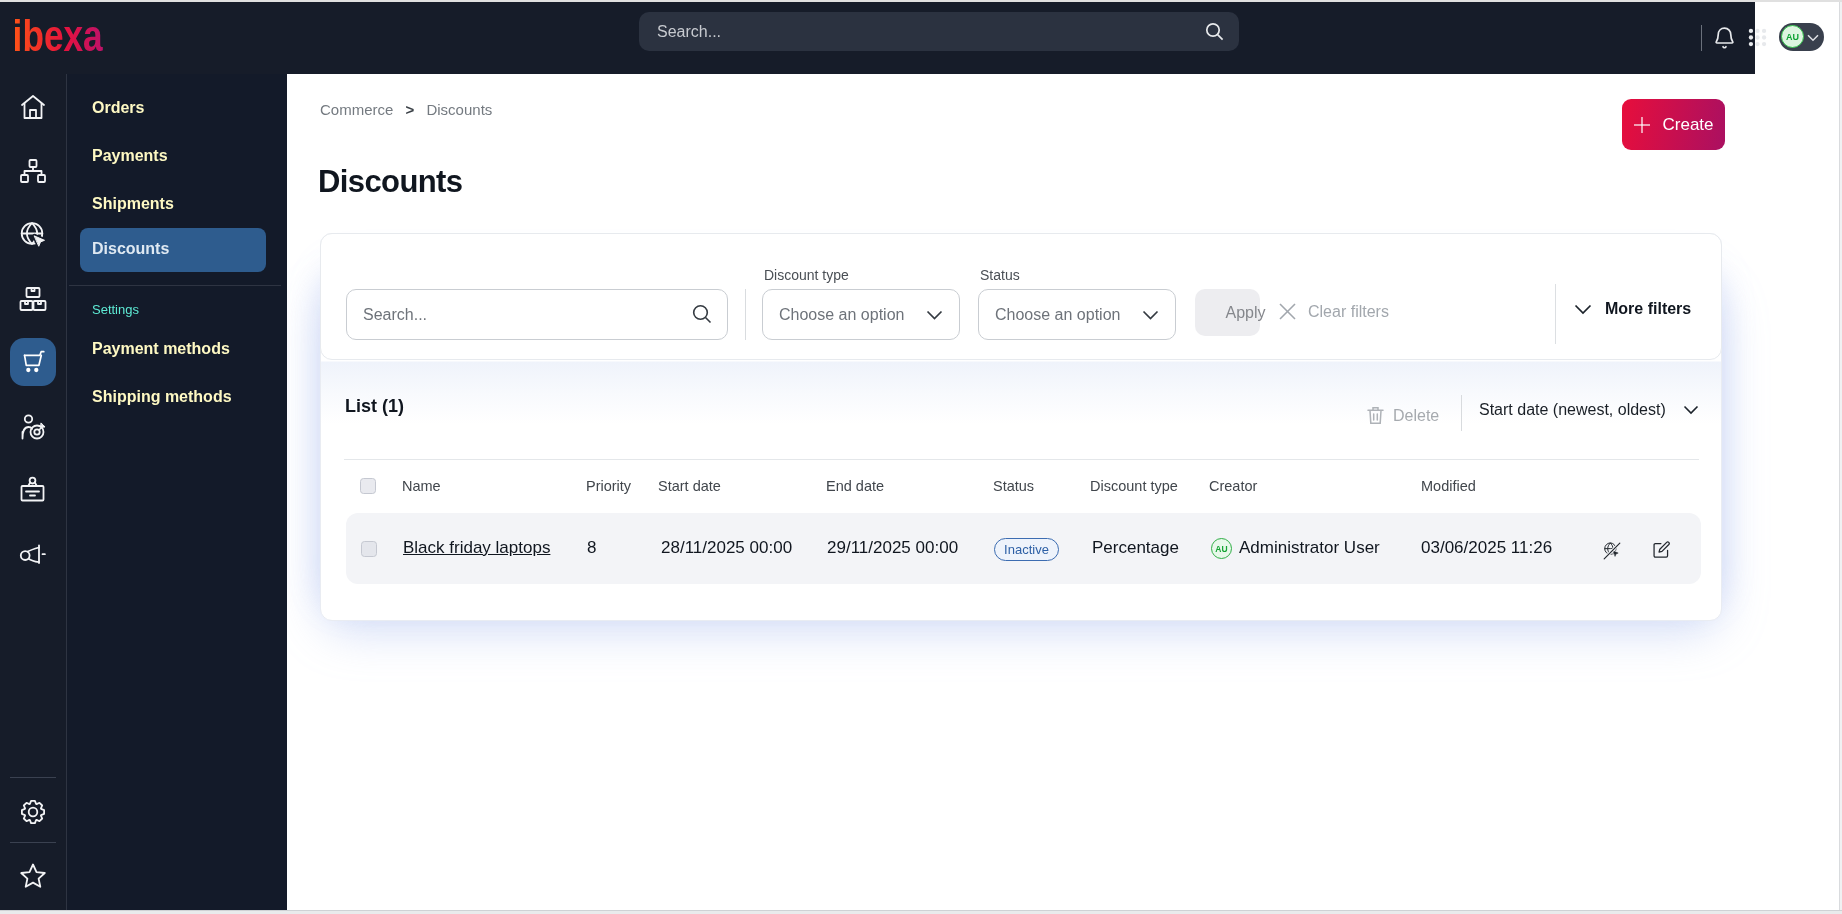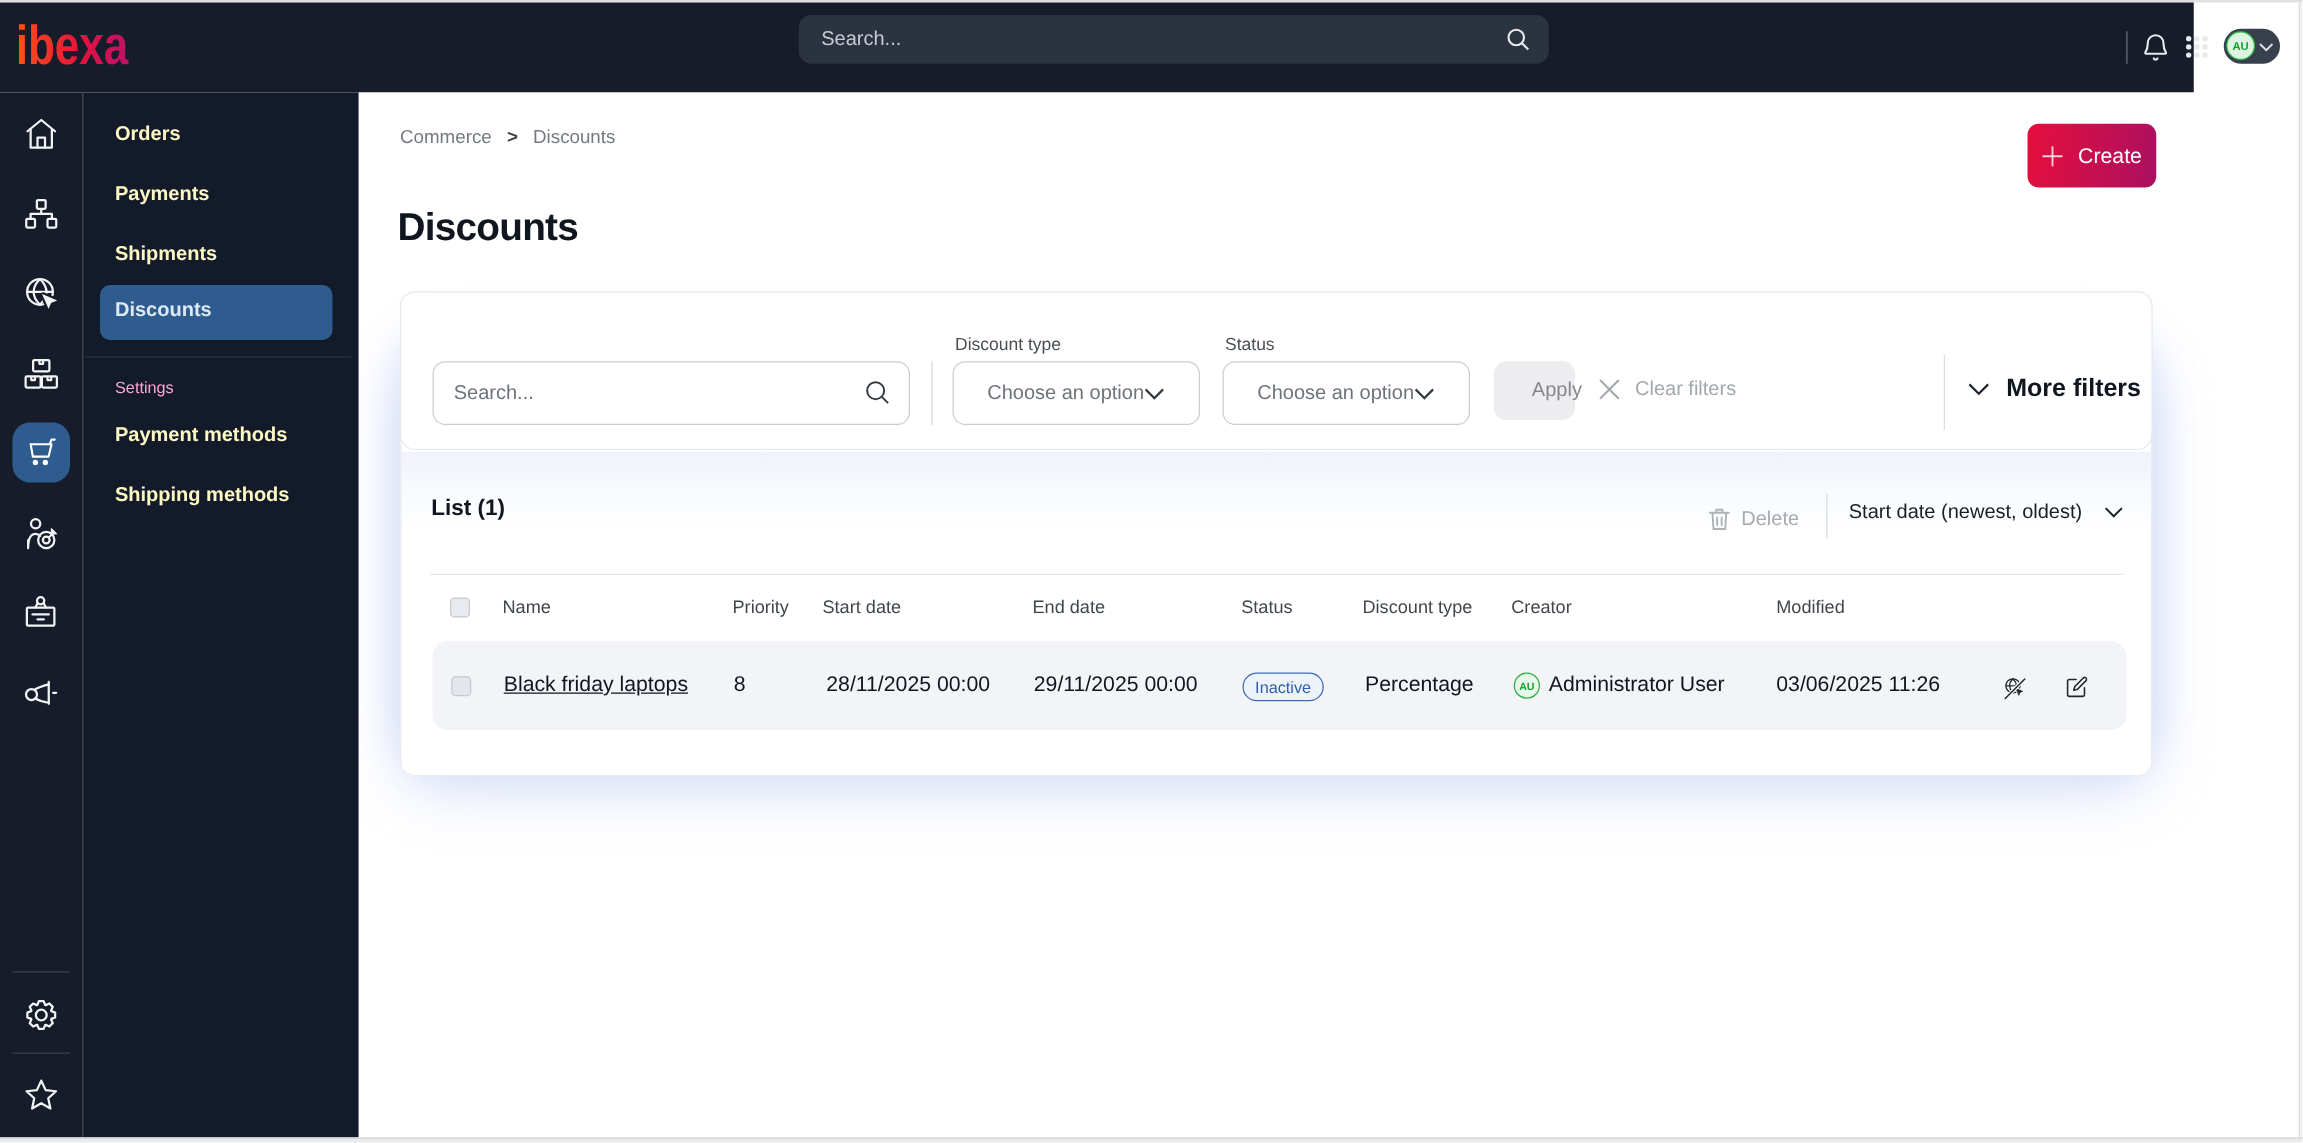--- a/index.html
+++ b/index.html
@@ -31,48 +31,48 @@
 #rail .ric { position:absolute; left:17px; }
 #cartbtn { position:absolute; left:10px; top:264px; width:46px; height:48px; background:#2e5c8e; border-radius:14px; display:flex; align-items:center; justify-content:center; }
 .raildiv { position:absolute; left:10px; width:46px; height:1px; background:#3a4150; }
 
 
 #submenu { left:66px; top:74px; width:221px; height:836px; background:#131a29; border-left:1px solid #2e3442; }
 .mitem { position:absolute; left:25px; color:#fef9c3; font-size:16px; font-weight:bold; }
 #mactive { position:absolute; left:13px; top:154px; width:186px; height:44px; background:#2e5c8e; border-radius:8px; }
 #mactive span { position:absolute; left:12px; top:12px; color:#dfe9f2; font-size:16px; font-weight:bold; }
 #subdiv { position:absolute; left:2px; top:211px; width:212px; height:1px; background:#2e3442; }
-#msettings { position:absolute; left:25px; top:228px; color:#f9a8d4; font-size:13px; }
+#msettings { position:absolute; left:25px; top:228px; color:#5eead4; font-size:13px; }
 
 
 #main { left:287px; top:74px; width:1552px; height:836px; background:#fff; overflow:hidden; }
 #glow { position:absolute; left:40px; top:196px; width:1388px; height:330px; border-radius:24px;
   box-shadow:0 0 32px 7px rgba(152,175,236,.27), 0 26px 46px 6px rgba(152,175,236,.40); }
 #breadcrumb { position:absolute; left:33px; top:27px; font-size:15px; color:#747a80; }
 #breadcrumb b { color:#3c4248; font-weight:bold; padding:0 8px; }
 #pagetitle { position:absolute; left:31px; top:90px; font-size:31px; font-weight:bold; color:#10161f; letter-spacing:-.6px; }
 #createbtn { position:absolute; left:1335px; top:25px; width:103px; height:51px; border-radius:9px;
   background:linear-gradient(100deg,#e70e3c 0%,#aa1061 100%); color:#fff; font-size:17px;
   display:flex; align-items:center; justify-content:center; gap:11px; }
 
 
 #fcard { position:absolute; z-index:2; left:33px; top:159px; width:1402px; height:127px; background:#fff;
   border:1px solid #e7eaee; border-radius:12px; }
 .flabel { position:absolute; top:33px; font-size:14px; color:#4a4f55; }
 .finput { position:absolute; top:55px; height:51px; border:1px solid #c9cdd2; border-radius:10px; background:#fff; font-size:16px; color:#6e737a; }
 #fsearch { left:25px; width:382px; line-height:49px; padding-left:16px; }
 #fsearch svg { position:absolute; right:14px; top:13px; color:#343a41; }
 #fdiv1 { position:absolute; left:424px; top:55px; width:1px; height:51px; background:#d9dcdf; }
-.fselect { display:flex; align-items:center; justify-content:center; padding:0 16px; }
+.fselect { display:flex; align-items:center; justify-content:space-between; padding:0 16px; }
 #fsel1 { left:441px; width:198px; }
 #fsel2 { left:657px; width:198px; }
 #applybtn { position:absolute; left:874px; top:55px; width:65px; height:47px; background:#ededf0; border-radius:10px; color:#85878c; font-size:16px; display:flex; align-items:center; justify-content:center;padding-left:36px; }
 #clearf { position:absolute; left:957px; top:68px; color:#a2a7ad; font-size:16px; display:flex; align-items:center; gap:11px; }
 #fdiv2 { position:absolute; left:1234px; top:50px; width:1px; height:60px; background:#dcdfe2; }
-#moref { position:absolute; left:1253px; top:66px; color:#10161f; font-size:20px; font-weight:bold; display:flex; align-items:center; gap:13px; }
+#moref { position:absolute; left:1253px; top:66px; color:#10161f; font-size:16px; font-weight:bold; display:flex; align-items:center; gap:13px; }
 
 
 #lcard { position:absolute; left:33px; top:159px; width:1402px; height:388px; border-radius:12px;
   border:1px solid #e9ecf2;
   background:linear-gradient(180deg,#ffffff 0px,#ffffff 127px,#eff3fb 128px,#f8fafd 160px,#ffffff 190px); }
 #listtitle { position:absolute; left:24px; top:162px; font-size:18px; font-weight:bold; color:#10161f; }
 #delwrap { position:absolute; left:1046px; top:172px; color:#a6aaaf; font-size:16px; display:flex; align-items:center; gap:9px;text-align:center; }
 #ldiv1 { position:absolute; left:1140px; top:161px; width:1px; height:36px; background:#d8dbde; }
 #sortwrap { position:absolute; left:1158px; top:167px; color:#191f26; font-size:16px; display:flex; align-items:center; gap:17px; }
 #lhr { position:absolute; left:23px; top:225px; width:1355px; height:1px; background:#e4e7ea; }

